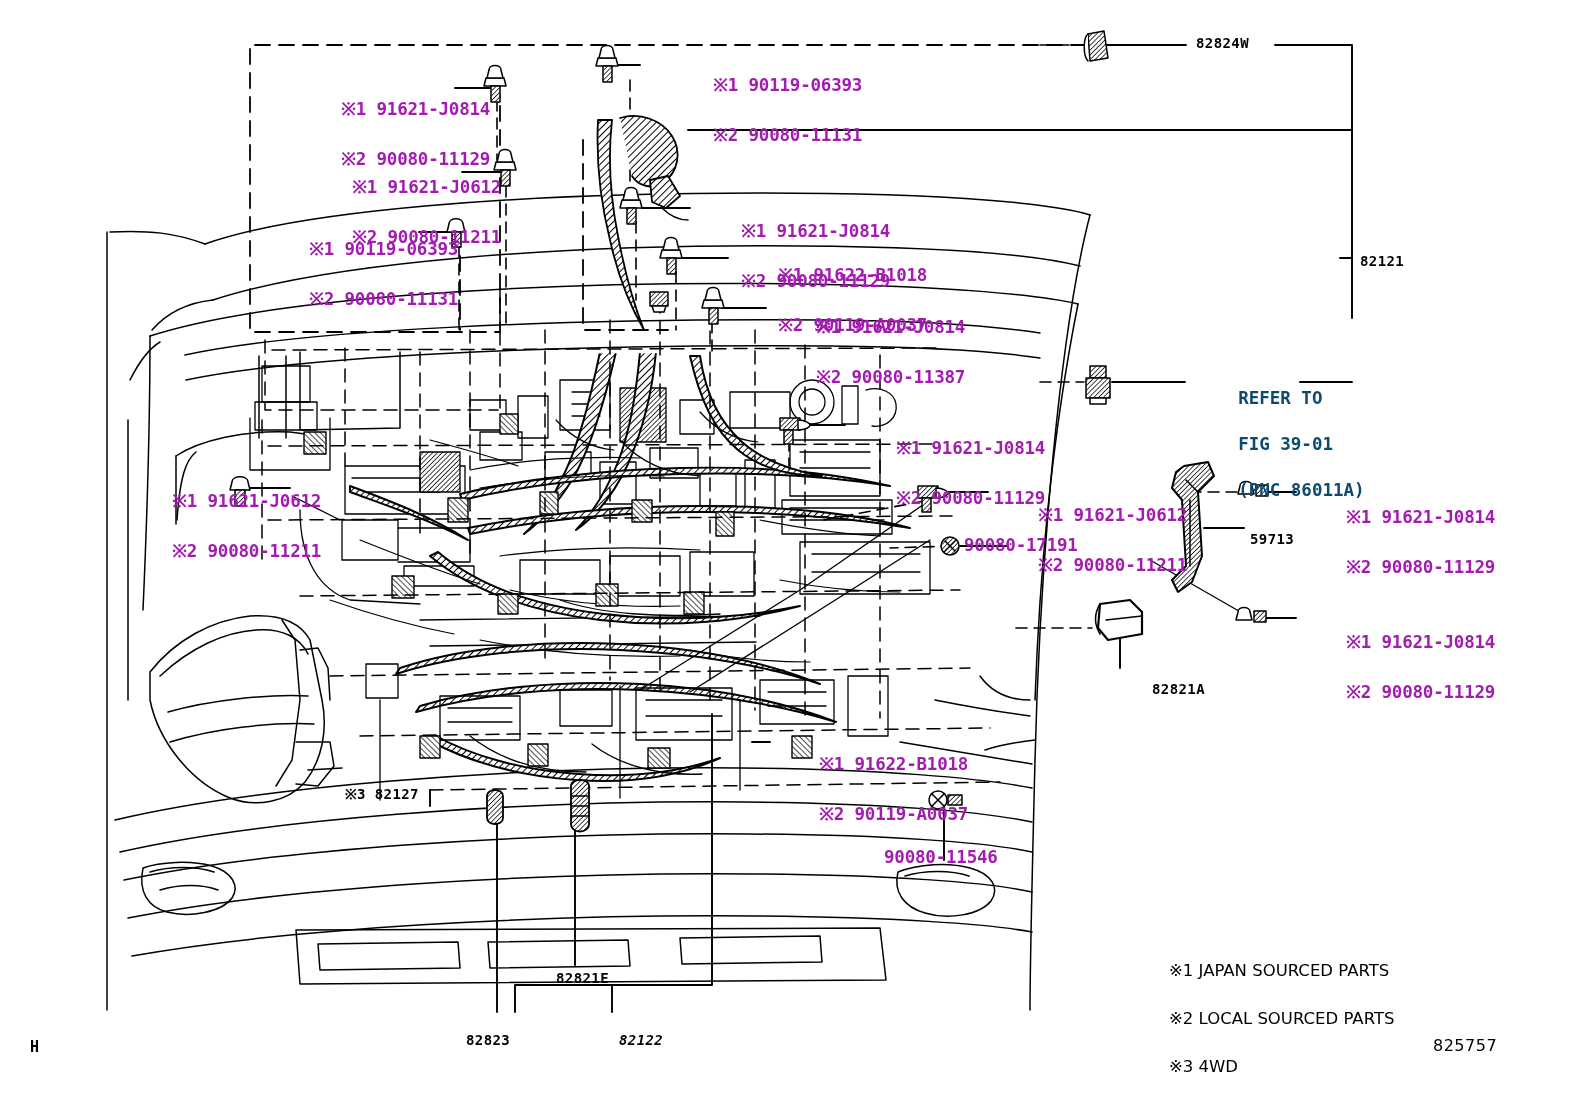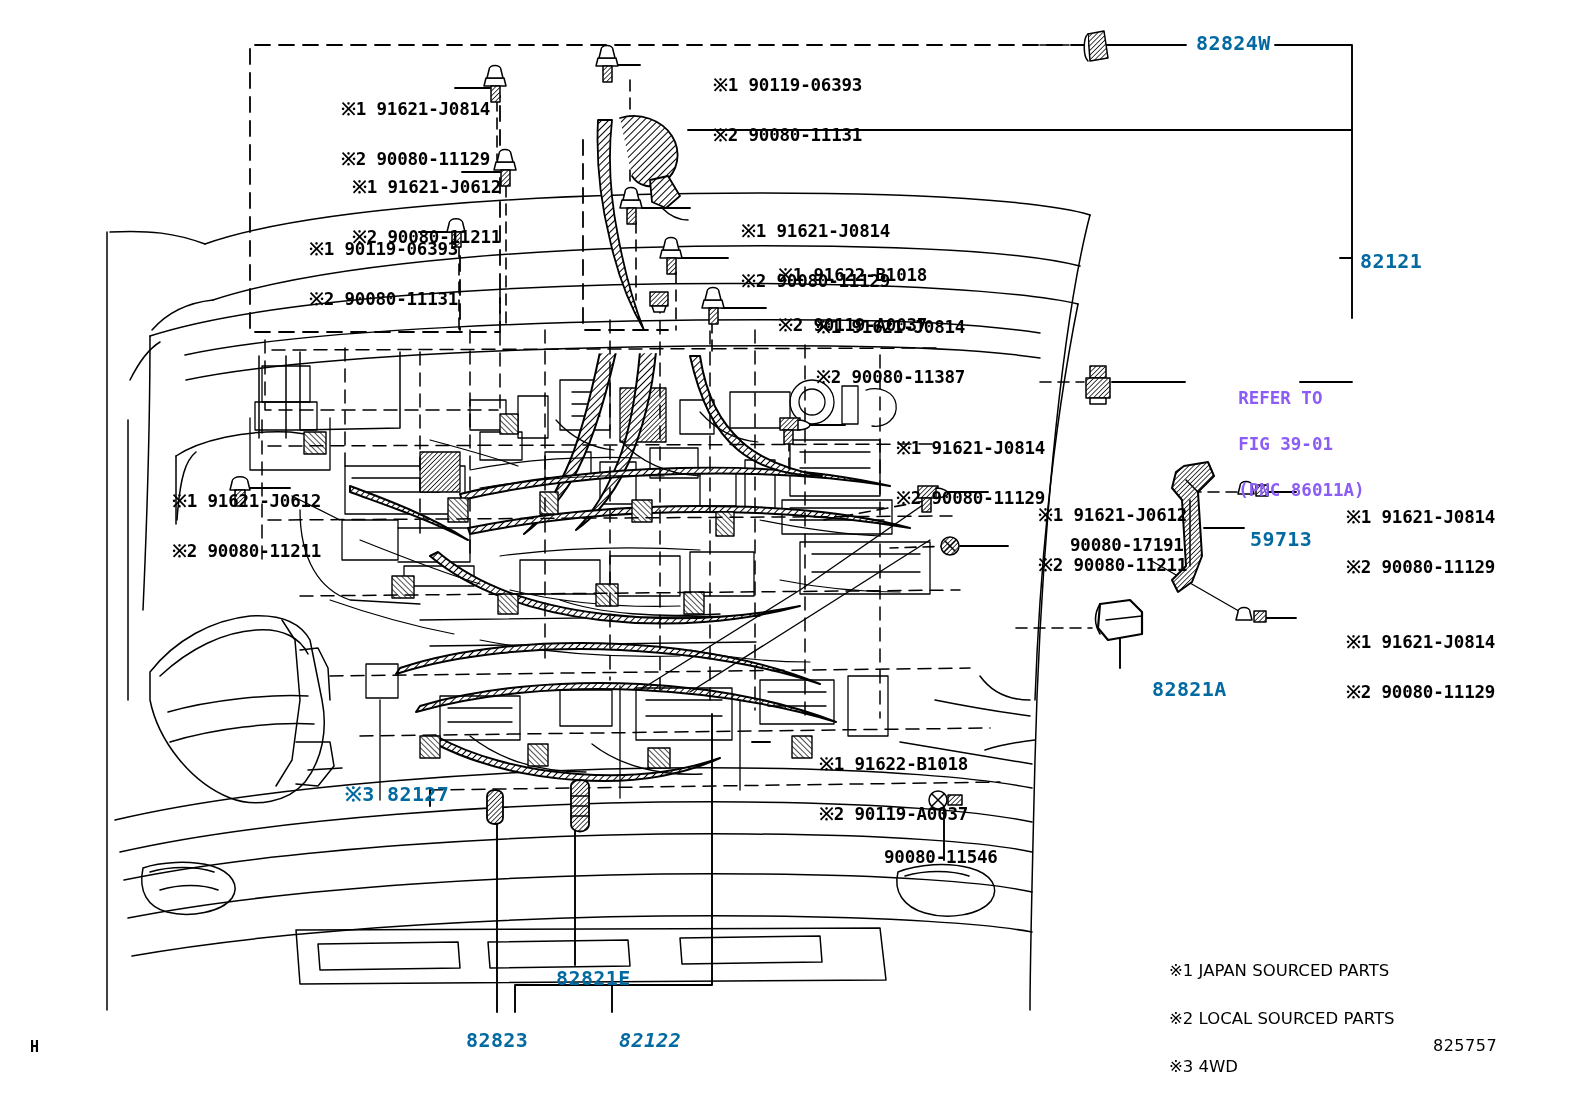--- a/index.html
+++ b/index.html
@@ -12,41 +12,41 @@
     font-family:"DejaVu Sans Mono","Liberation Mono",monospace;
   }
   #art{position:absolute;left:0;top:0;width:1592px;height:1099px;}
 
   .lbl{
     position:absolute;
     font-family:"DejaVu Sans Mono","Liberation Mono",monospace;
     font-weight:700;
     font-size:17.5px;
     line-height:25px;
-    color:#000000;
+    color:#a21caf;
     white-space:pre;
     letter-spacing:-0.2px;
   }
   .partno{
     position:absolute;
     font-family:"DejaVu Sans Mono","Liberation Mono",monospace;
     font-weight:700;
-    font-size:20px;
+    font-size:14px;
     line-height:22px;
-    color:#0369a1;
+    color:#000000;
     white-space:pre;
     letter-spacing:0.4px;
   }
   .refer{
     position:absolute;
     font-family:"DejaVu Sans Mono","Liberation Mono",monospace;
     font-weight:700;
     font-size:17.5px;
     line-height:23px;
-    color:#8b5cf6;
+    color:#0c4a6e;
     white-space:pre;
   }
   .legend{
     position:absolute;
     font-family:"DejaVu Sans","Liberation Sans",sans-serif;
     font-size:16.5px;
     line-height:24px;
     color:#000;
     white-space:pre;
   }
@@ -538,21 +538,21 @@
   </div>
   <div class="lbl" style="left:1305px;top:605px;">
     <span>※1 91621-J0814</span><br>
     <span>※2 90080-11129</span>
   </div>
   <div class="lbl" style="left:778px;top:727px;">
     <span>※1 91622-B1018</span><br>
     <span>※2 90119-A0037</span>
   </div>
 
-  <div class="lbl" style="left:1070px;top:533px;text-align:center;">90080-17191</div>
+  <div class="lbl" style="left:964px;top:533px;text-align:center;">90080-17191</div>
   <div class="lbl" style="left:884px;top:845px;">90080-11546</div>
 
   <div class="partno" style="left:1196px;top:32px;">82824W</div>
   <div class="partno" style="left:1360px;top:250px;">82121</div>
   <div class="partno" style="left:1250px;top:528px;">59713</div>
   <div class="partno" style="left:1152px;top:678px;">82821A</div>
   <div class="partno" style="left:345px;top:783px;">※3 82127</div>
   <div class="partno" style="left:556px;top:967px;">82821E</div>
   <div class="partno" style="left:466px;top:1029px;">82823</div>
   <div class="partno" style="left:619px;top:1029px;font-style:italic;">82122</div>

